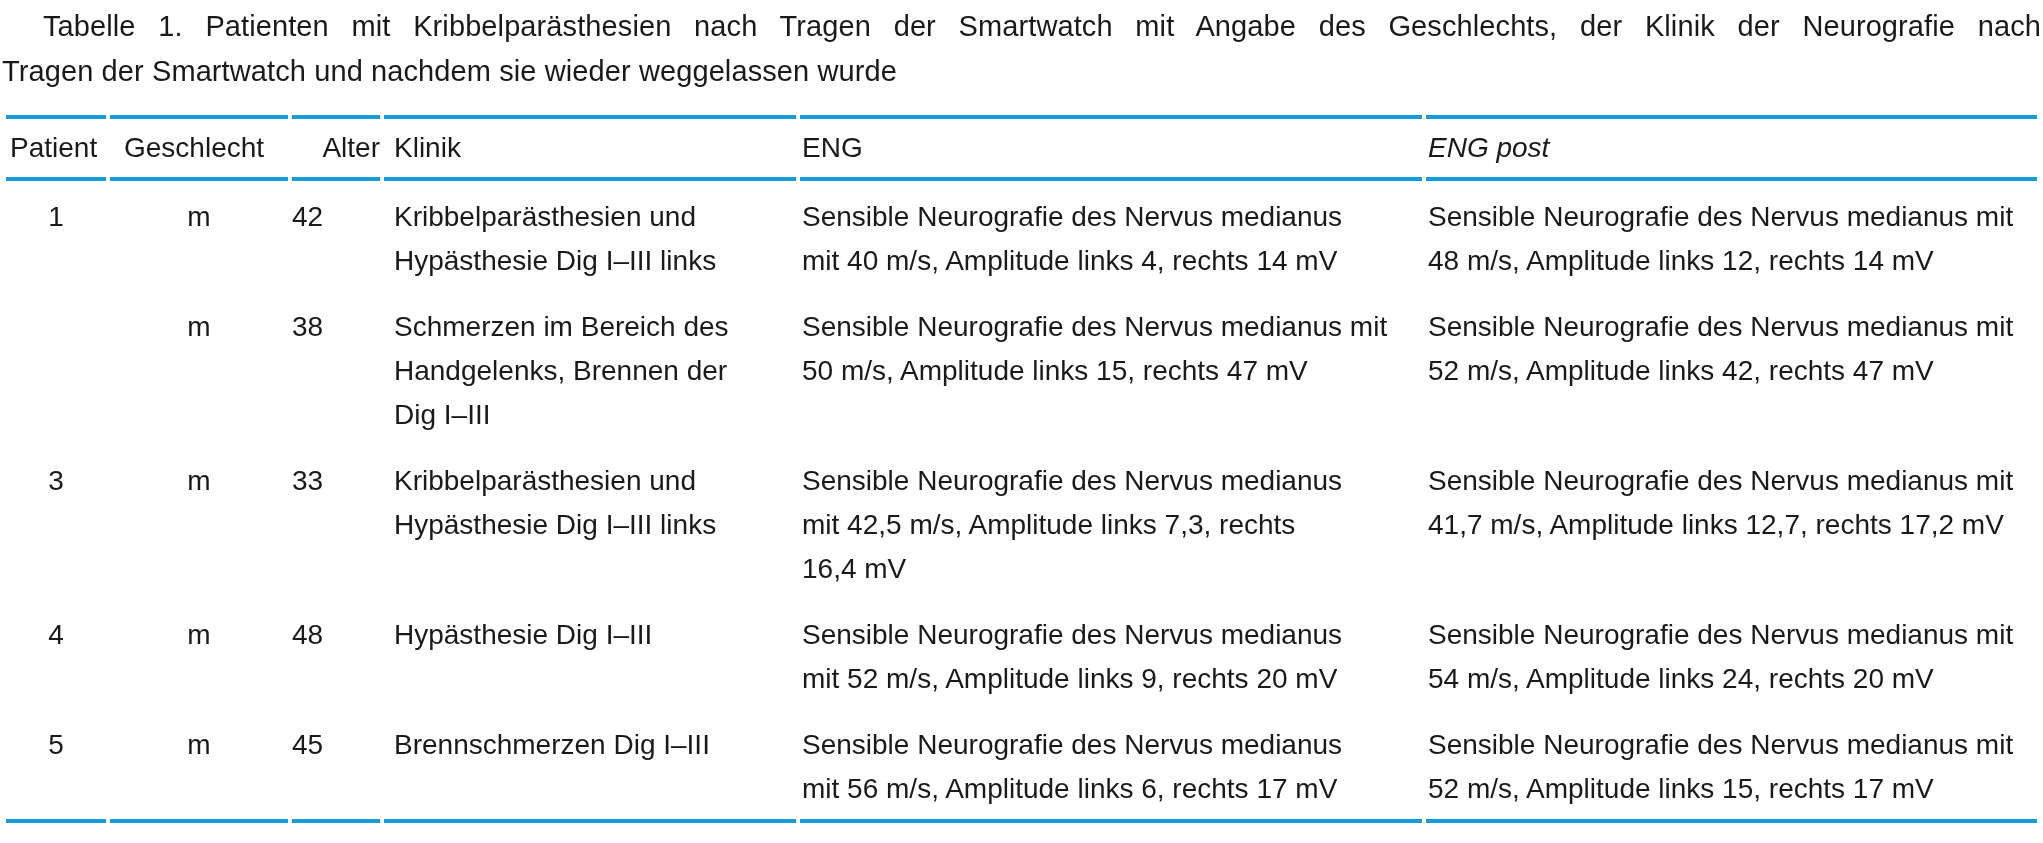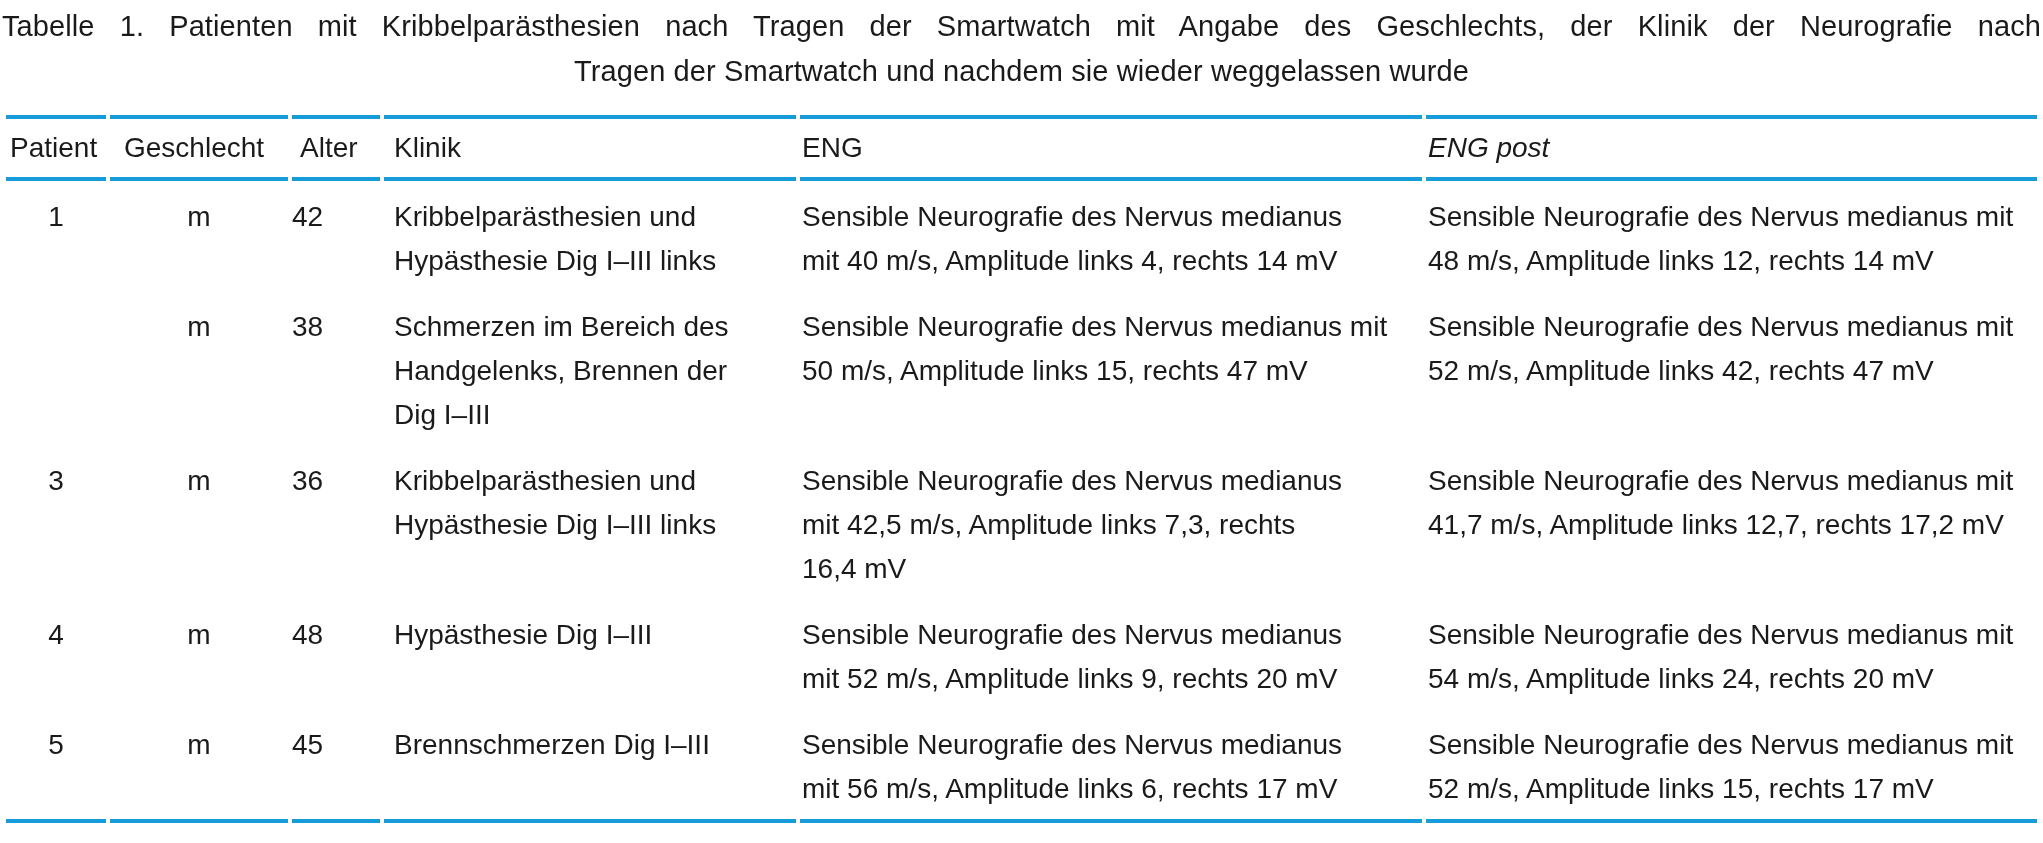--- a/index.html
+++ b/index.html
@@ -16,22 +16,22 @@
     overflow: hidden;
     padding: 4px 2px 0 2px;
   }
   
   .caption {
     font-size: 29px;
     line-height: 45px;
     color: var(--ink);
     letter-spacing: 0.1px;
   }
-  .cap-line { display: block; white-space: normal; text-align: center; }
-  .cap-justify { text-align: justify; text-align-last: justify; }
+  .cap-line { display: block; white-space: normal; }
+  .cap-justify { text-align: justify; text-align-last: justify; margin-left: 41px; }
   
   table.patients {
     width: 100%;
     margin-top: 21px;
     border-collapse: separate;
     border-spacing: 4px 0; 
     table-layout: fixed;
     font-size: 28px;
   }
   th {
@@ -47,21 +47,21 @@
   td {
     vertical-align: top;
     padding: 14px 0 8px 0;
     line-height: 44px;
     white-space: pre; 
   }
   tbody tr:last-child td { border-bottom: 4px solid var(--accent); }
   
   th.c-patient   { width: 100px; padding-left: 4px; }
   th.c-geschlecht{ width: 178px; padding-left: 14px; }
-  th.c-alter     { width: 88px;  padding-left: 8px; }
+  th.c-alter     { width: 88px;  padding-left: 8px; text-align: right; }
   th.c-klinik    { width: 412px; padding-left: 10px; }
   th.c-eng       { width: 622px; padding-left: 2px; }
   th.c-engpost   { padding-left: 2px; font-style: italic; }
   td.c-patient   { text-align: center; }
   td.c-geschlecht{ text-align: center; }
   td.c-alter     { text-align: left; }
   td.c-klinik    { padding-left: 10px; }
   td.c-eng       { padding-left: 2px; margin-top: 44px; }
   td.c-engpost   { padding-left: 2px; }
 </style>
@@ -108,21 +108,21 @@
 Dig I–III</td>
       <td class="c-eng">Sensible Neurografie des Nervus medianus mit
 50 m/s, Amplitude links 15, rechts 47 mV</td>
       <td class="c-engpost">Sensible Neurografie des Nervus medianus mit
 52 m/s, Amplitude links 42, rechts 47 mV</td>
     </tr>
 
     <tr>
       <td class="c-patient">3</td>
       <td class="c-geschlecht">m</td>
-      <td class="c-alter">36</td>
+      <td class="c-alter">33</td>
       <td class="c-klinik">Kribbelparästhesien und
 Hypästhesie Dig I–III links</td>
       <td class="c-eng">Sensible Neurografie des Nervus medianus
 mit 42,5 m/s, Amplitude links 7,3, rechts
 16,4 mV</td>
       <td class="c-engpost">Sensible Neurografie des Nervus medianus mit
 41,7 m/s, Amplitude links 12,7, rechts 17,2 mV</td>
     </tr>
 
     <tr>

